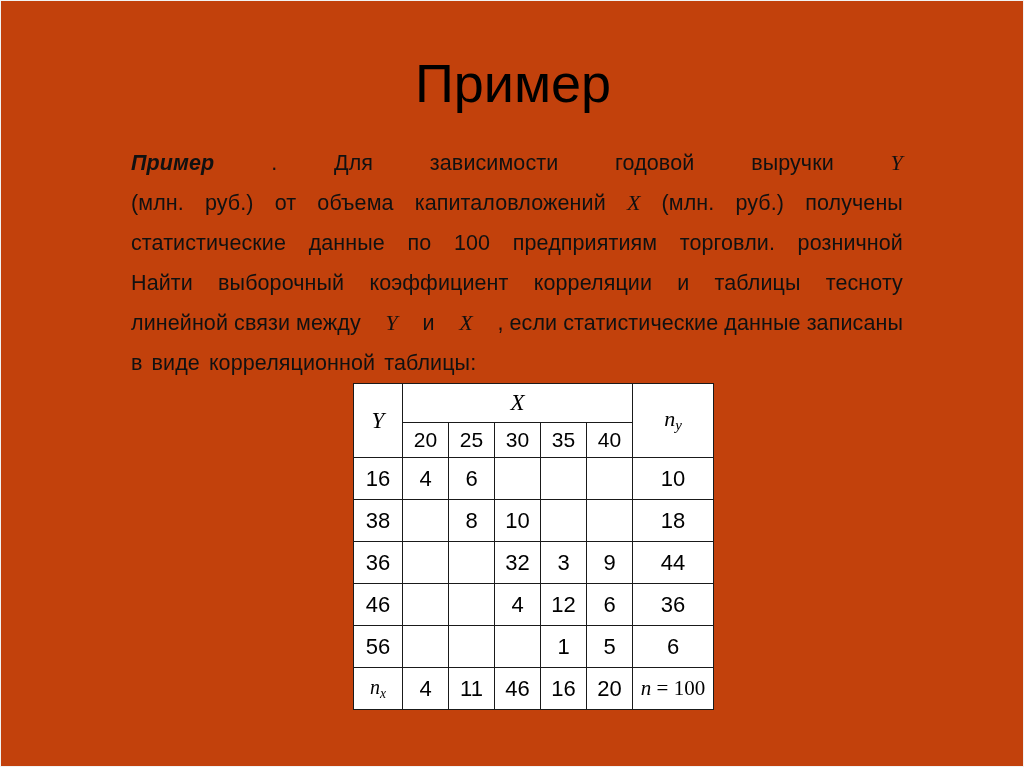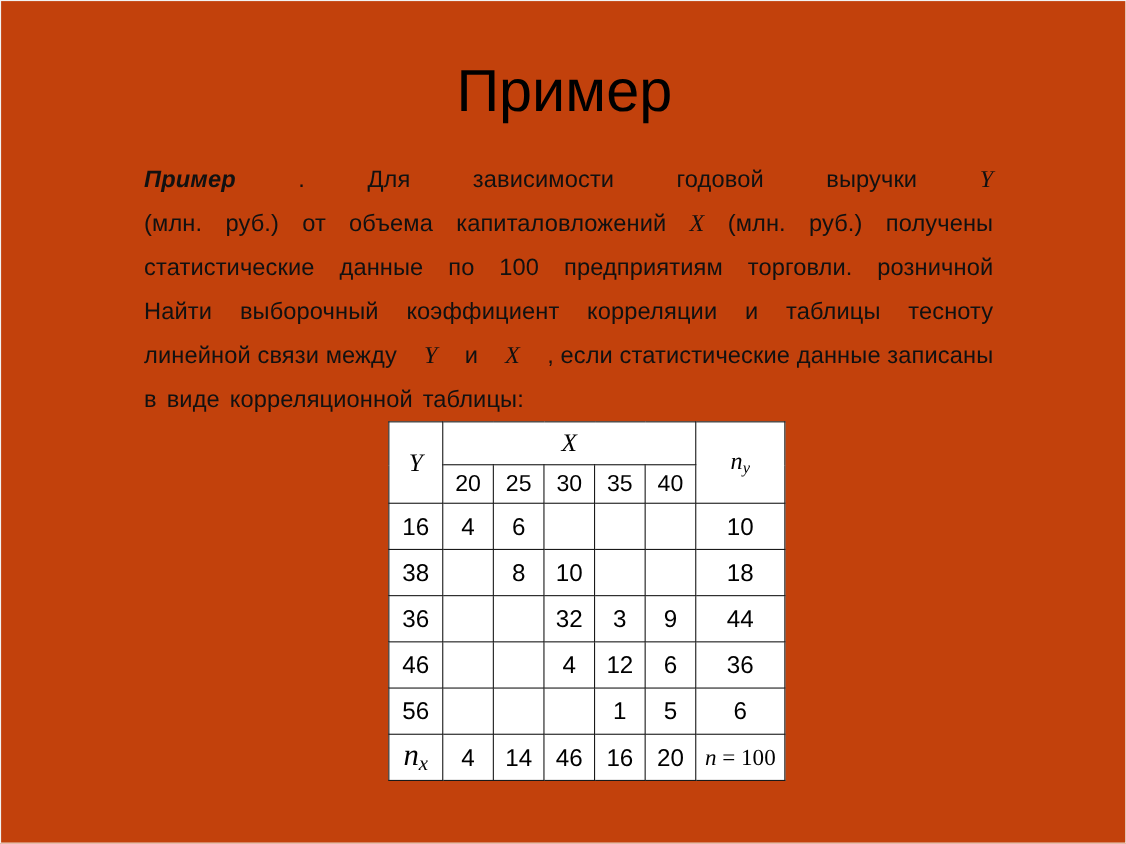--- a/index.html
+++ b/index.html
@@ -126,21 +126,21 @@
     font-size: 22px;
   }
   .sub {
     font-size: 0.68em;
     vertical-align: -0.28em;
     font-style: italic;
   }
   td.nxlabel {
     font-family: "Liberation Serif", serif;
     font-style: italic;
-    font-size: 28px;
+    font-size: 20px;
   }
   td.ntotal {
     font-family: Liberation Serif, serif;
     font-size: 21px;
   }
   td.ntotal .nvar { font-style: italic; }
 </style>
 </head>
 <body>
 
@@ -270,21 +270,21 @@
           <td class="cell"></td>
           <td class="cell"></td>
           <td class="cell">1</td>
           <td class="cell">5</td>
           <td class="tot">6</td>
         </tr>
 
         <tr>
           <td class="lbl nxlabel"><span>n</span><span class="sub">x</span></td>
           <td class="cell">4</td>
-          <td class="cell">14</td>
+          <td class="cell">11</td>
           <td class="cell">46</td>
           <td class="cell">16</td>
           <td class="cell">20</td>
           <td class="tot ntotal"><span class="nvar">n</span><span> = 100</span></td>
         </tr>
       </tbody>
     </table>
   </div>
 
 </div>

